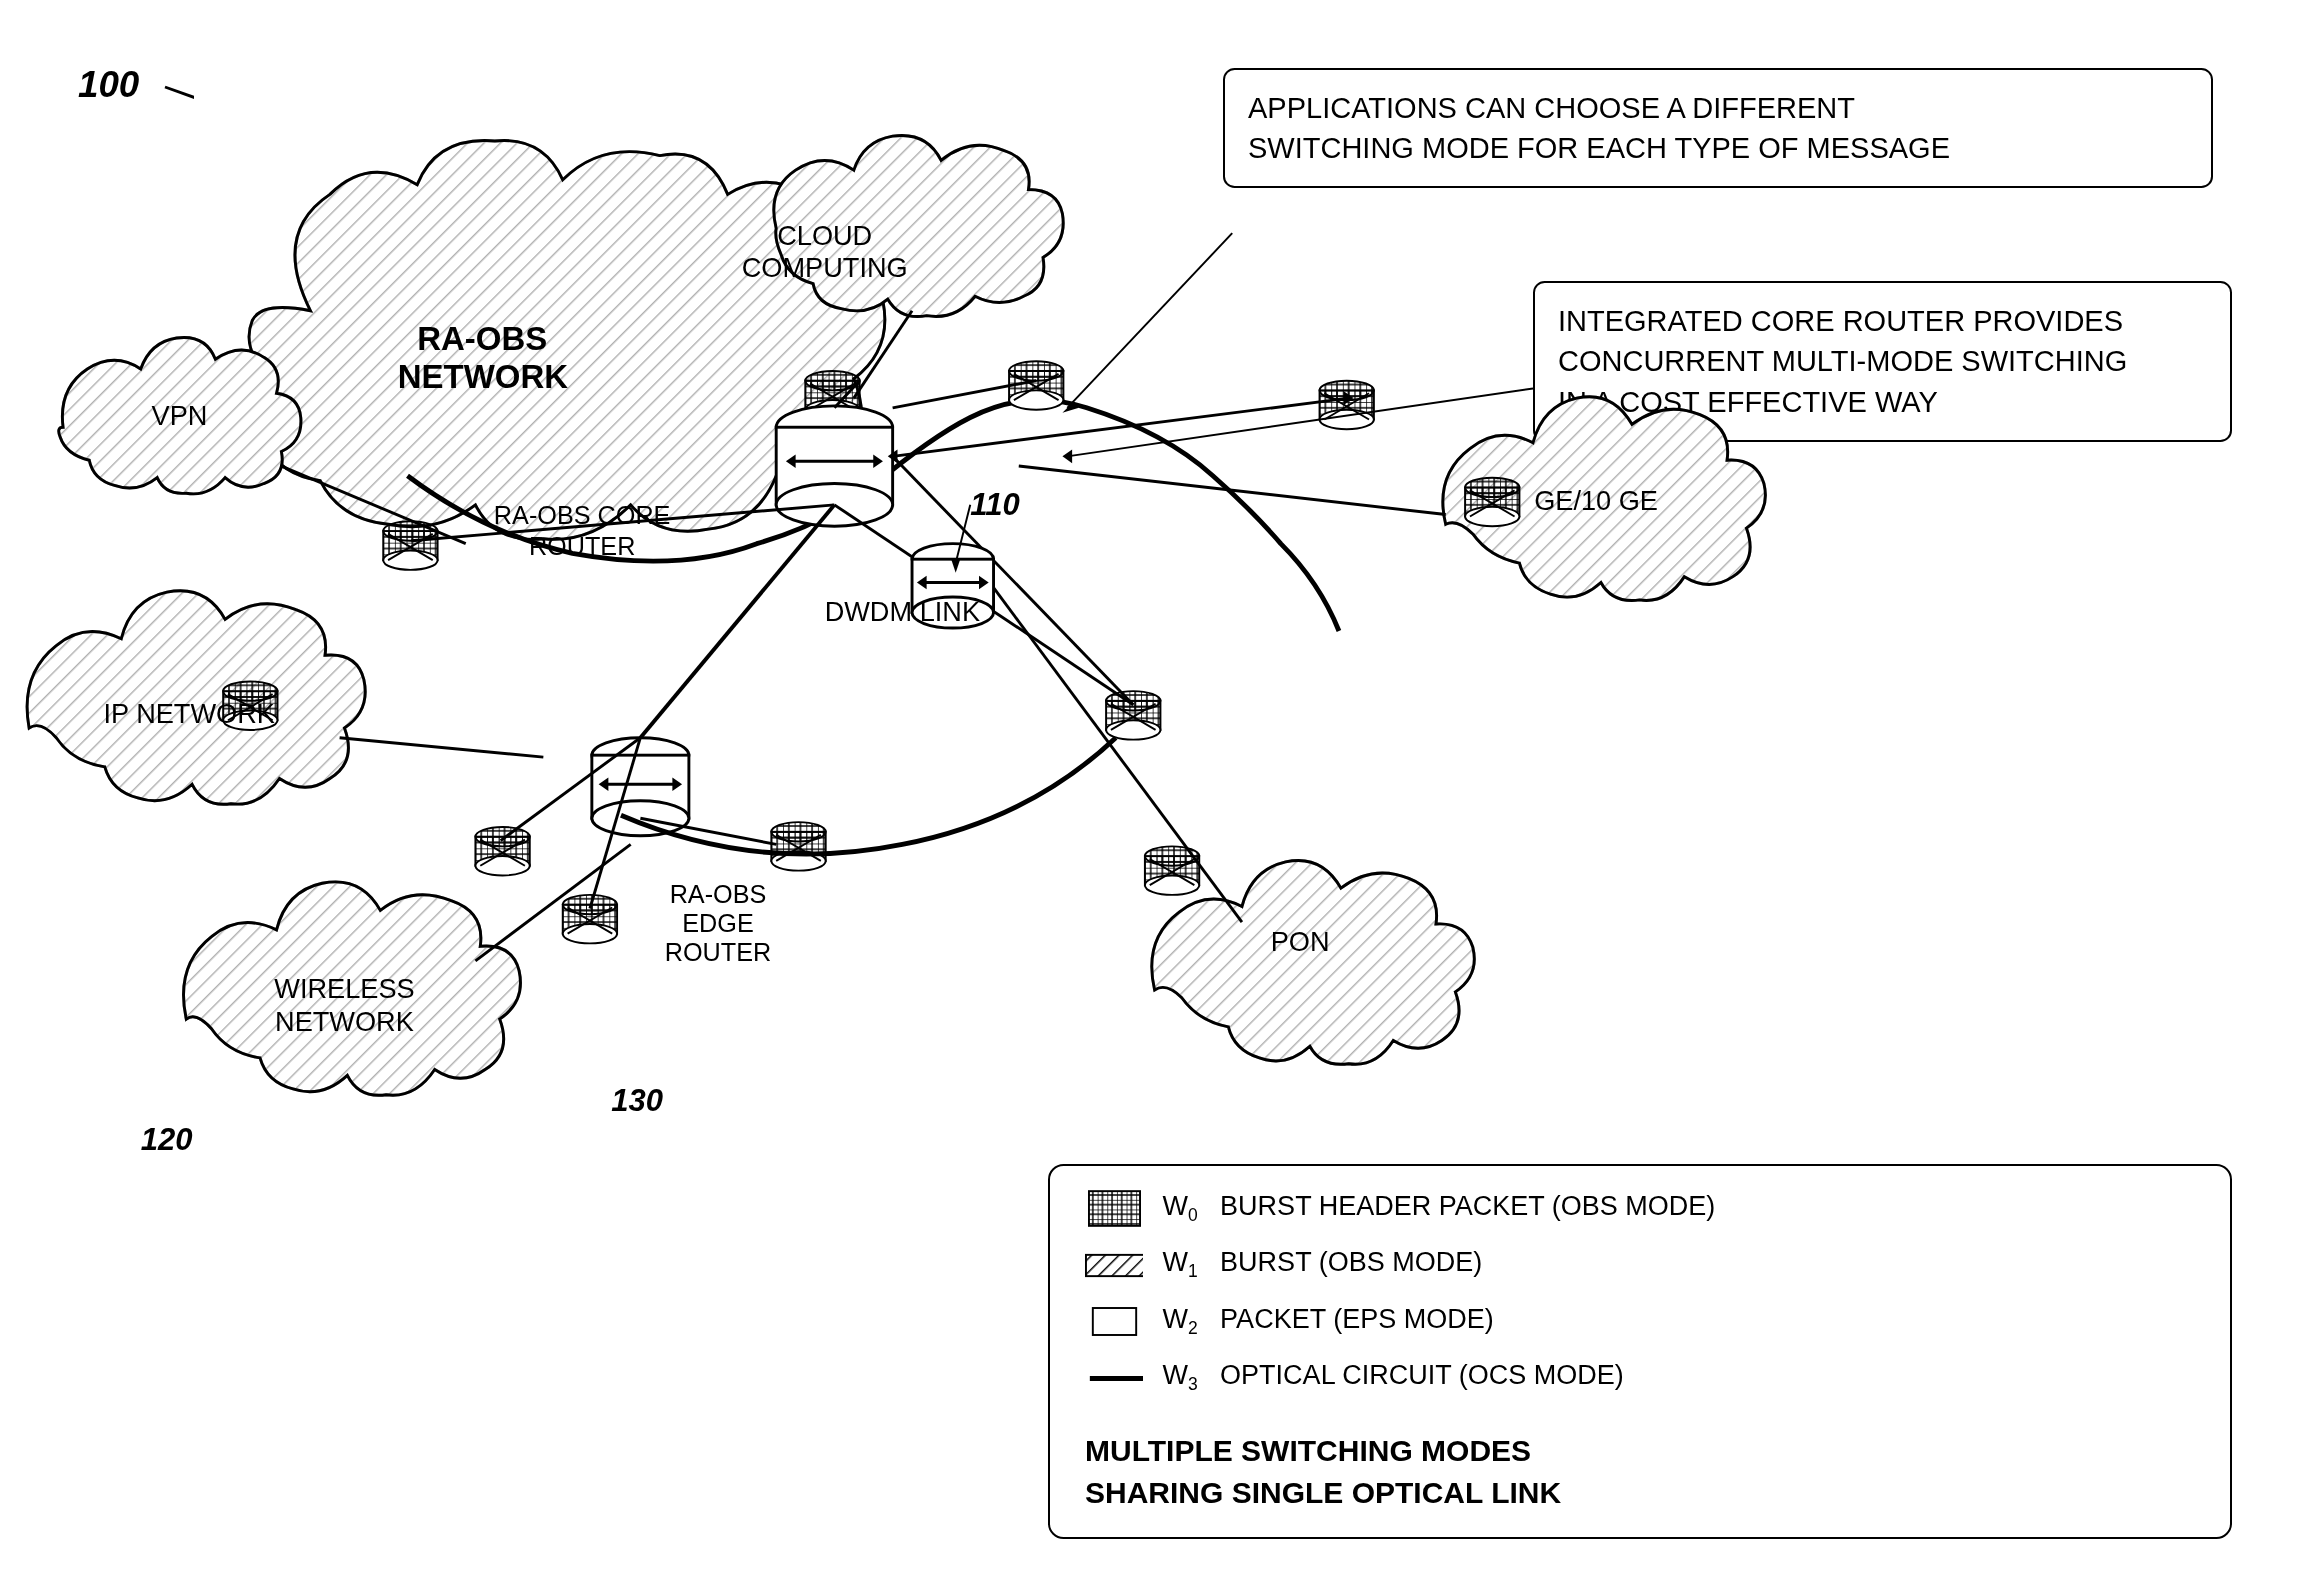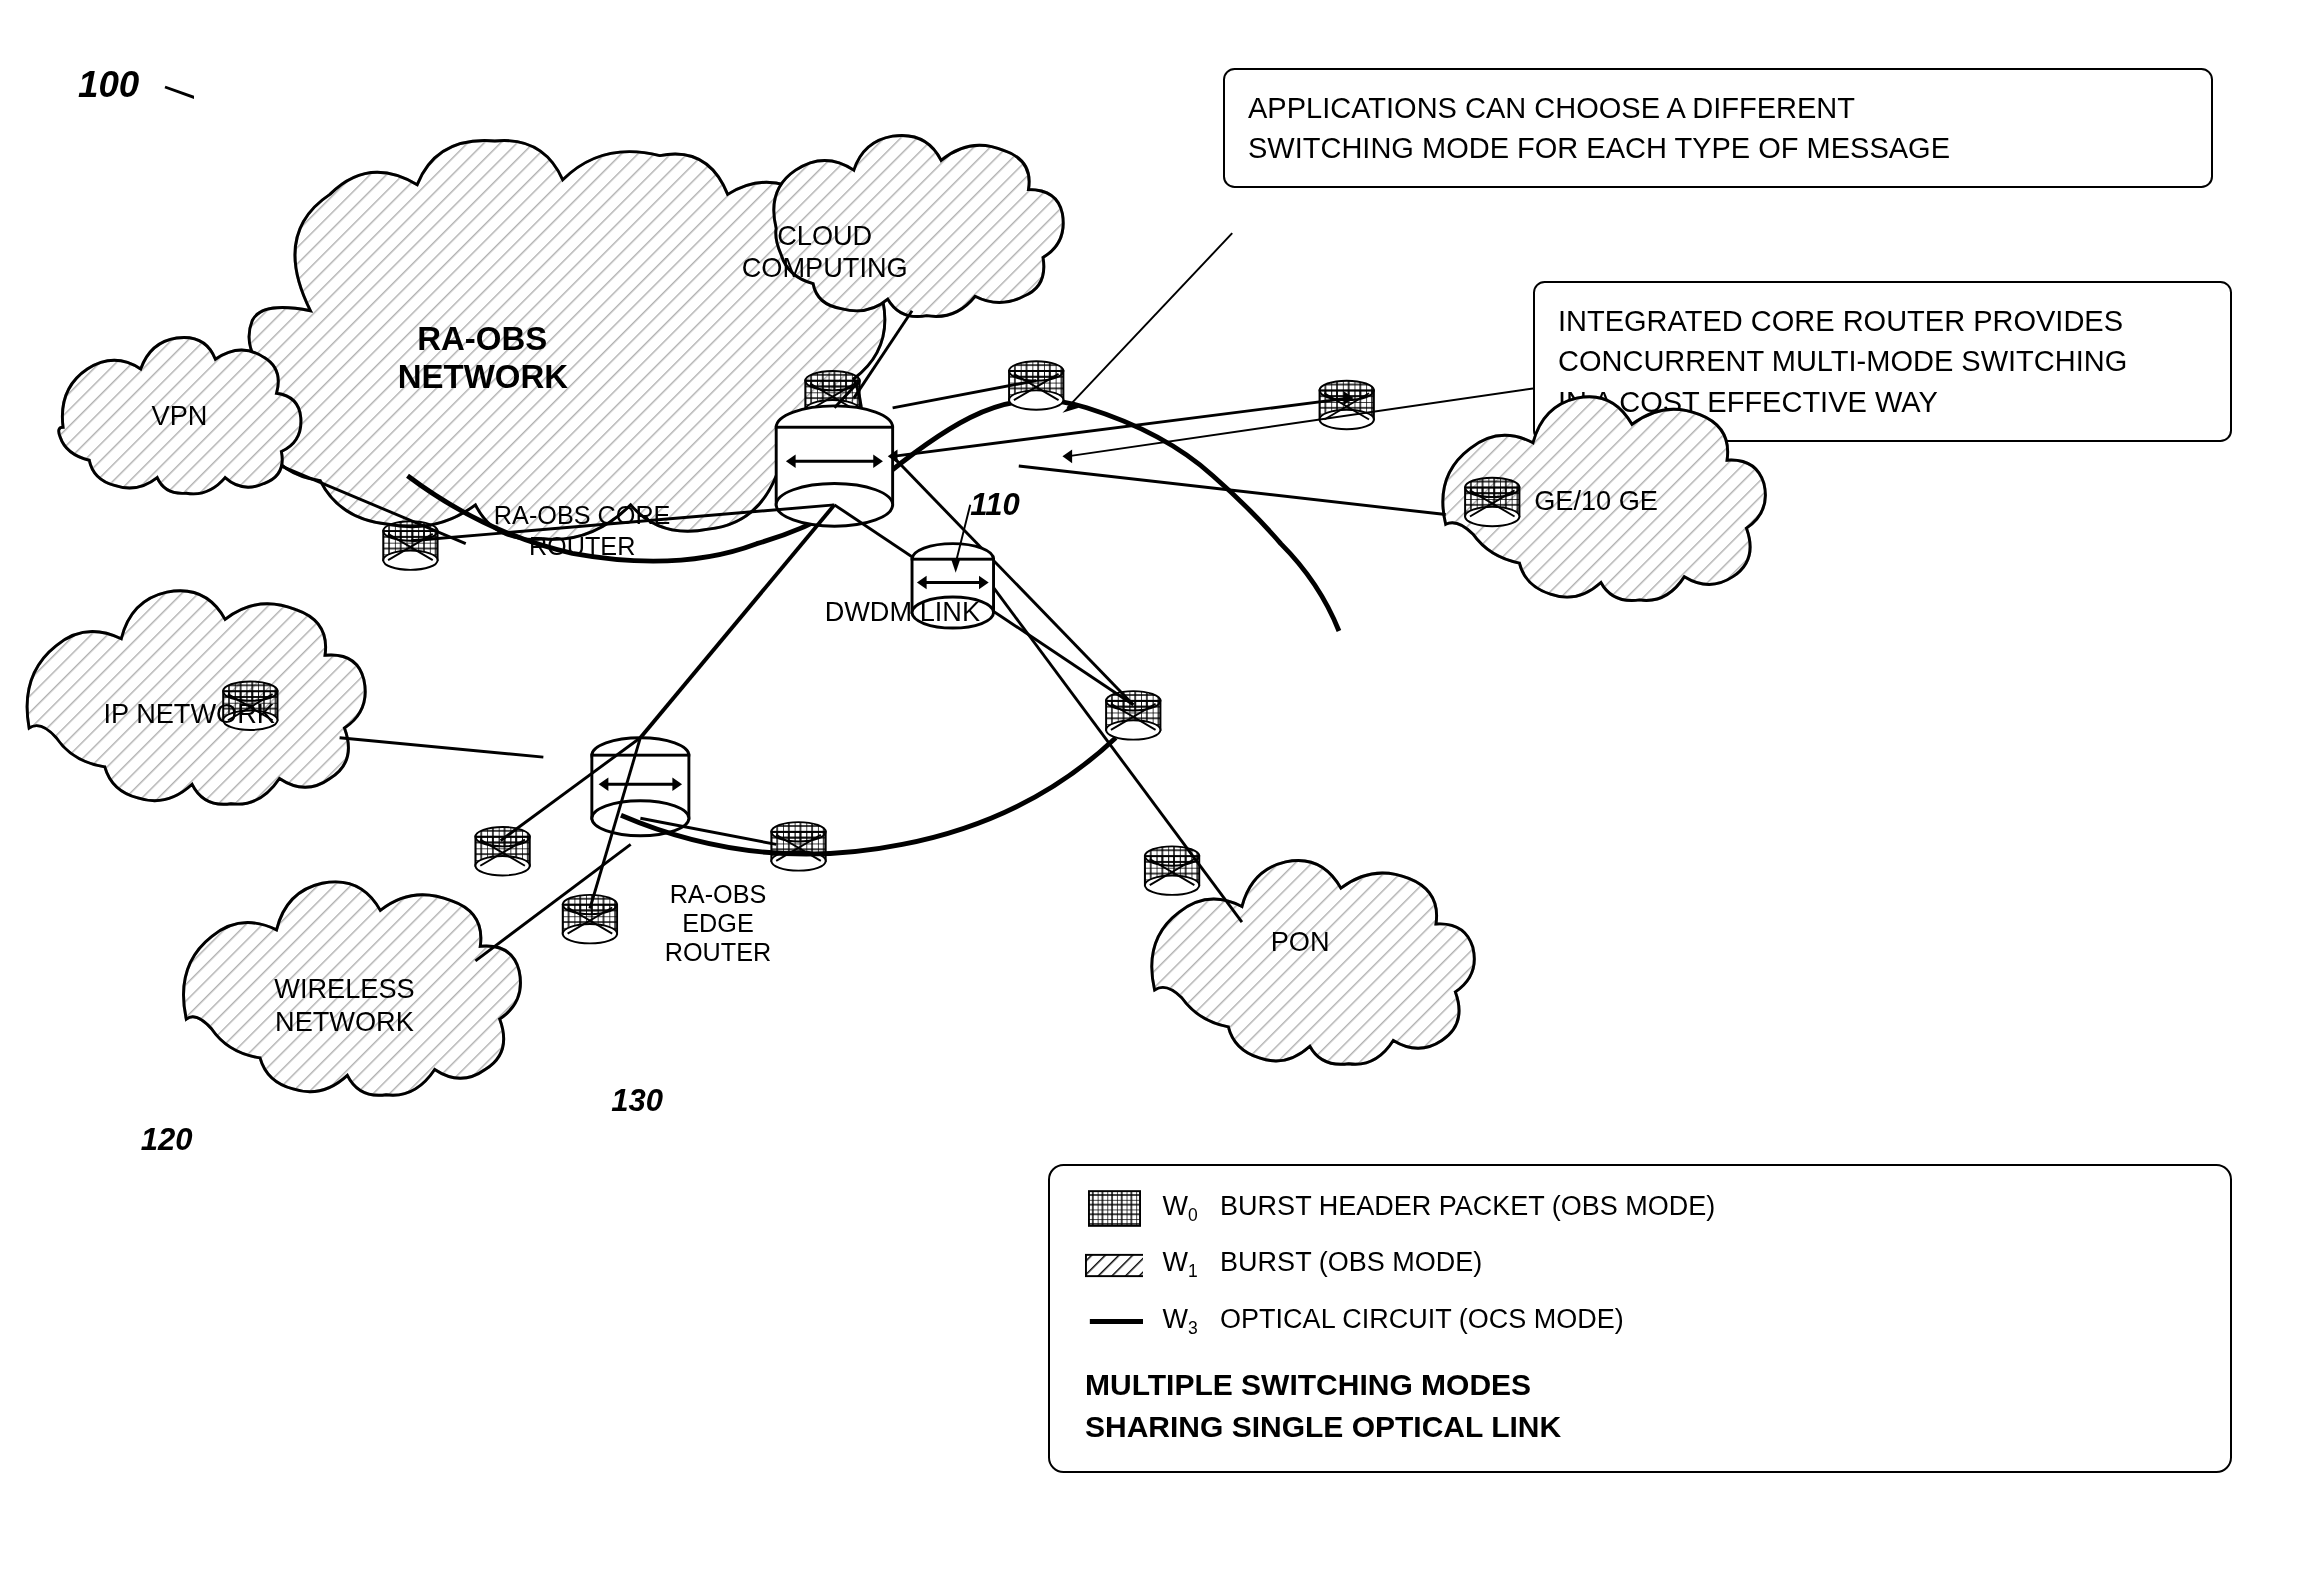--- a/index.html
+++ b/index.html
@@ -490,22 +490,30 @@
           <defs>
             <pattern id="hatch-legend" patternUnits="userSpaceOnUse" width="10" height="10" patternTransform="rotate(45)">
               <line x1="0" y1="0" x2="0" y2="10" stroke="#000" stroke-width="3"></line>
             </pattern>
           </defs>
         </svg>
       </div>
       <span class="legend-label">W<sub>1</sub>&nbsp;&nbsp; BURST (OBS MODE)</span>
     </div>
 
-
-    <div class="legend-item" style="margin-bottom:23px;">
+    <div class="legend-item">
+      <div class="legend-icon">
+        <svg width="53" height="37" viewBox="0 0 55 38">
+          <rect x="5" y="5" width="45" height="28" fill="white" stroke="black" stroke-width="2"></rect>
+        </svg>
+      </div>
+      <span class="legend-label">W<sub>2</sub>&nbsp;&nbsp; PACKET (EPS MODE)</span>
+    </div>
+
+    <div class="legend-item" style="margin-bottom:32px;">
       <div class="legend-icon">
         <svg width="87" height="37" viewBox="0 0 60 38">
           <line x1="5" y1="19" x2="85" y2="19" stroke="black" stroke-width="5"></line>
         </svg>
       </div>
       <span class="legend-label">W<sub>3</sub>&nbsp;&nbsp; OPTICAL CIRCUIT (OCS MODE)</span>
     </div>
 
     <div class="legend-title">
       <span>MULTIPLE SWITCHING MODES</span><br>

